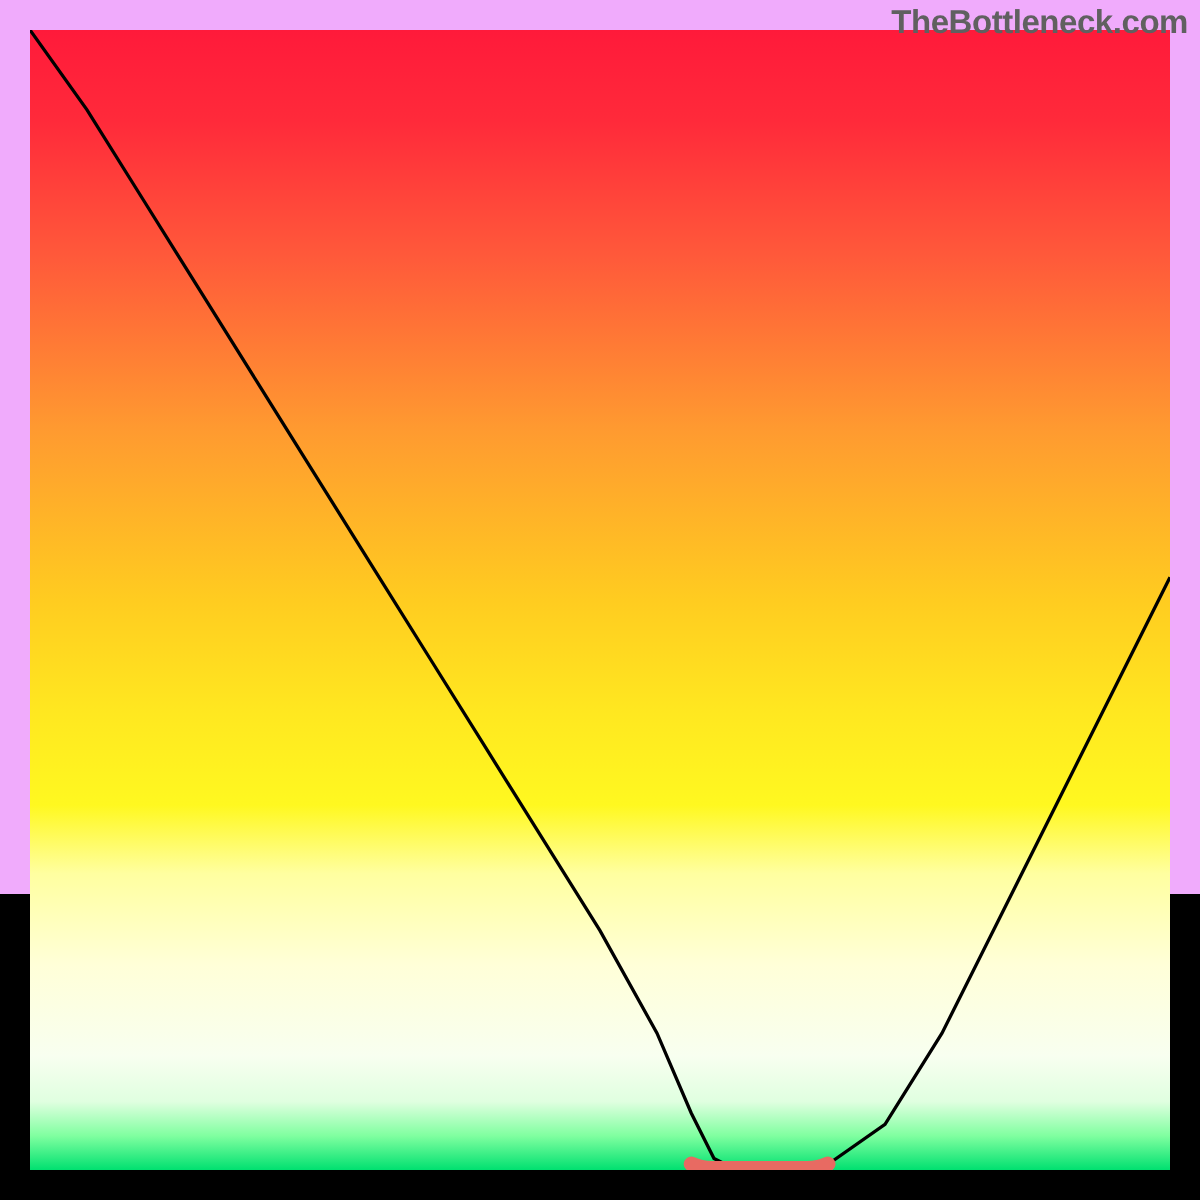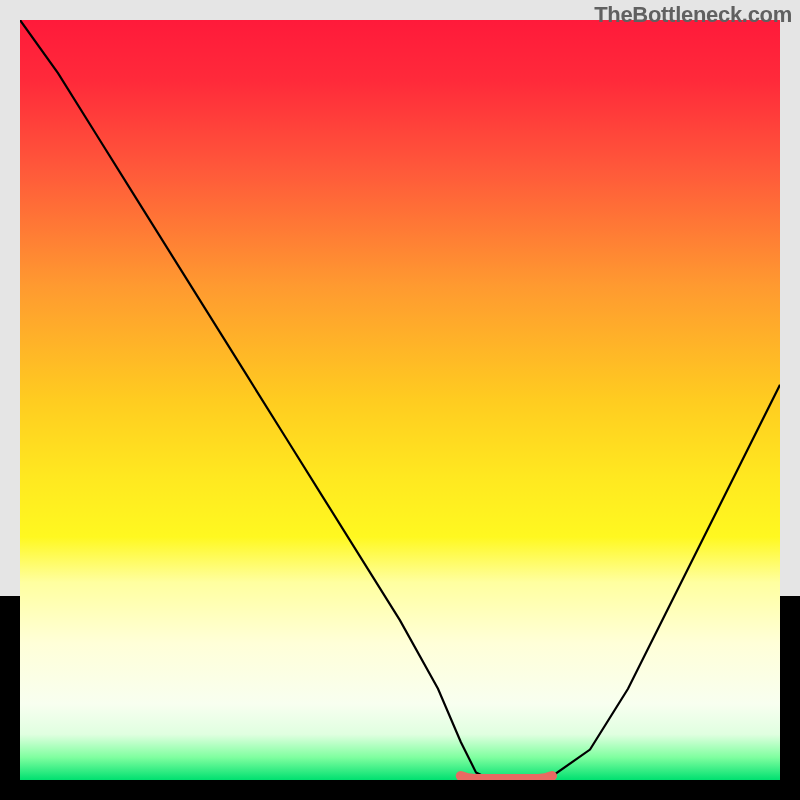--- a/index.html
+++ b/index.html
@@ -1,21 +1,21 @@
 <!DOCTYPE html>
 <html><head>
 <meta charset="utf-8">
 <style>
   * { margin: 0; padding: 0; box-sizing: border-box; }
   html, body { width: 800px; height: 800px; overflow: hidden; background: #000; }
   .container {
     position: relative;
     width: 800px;
     height: 596px;
-    background: #e5e5e5;
+    background: #f0abfc;
   }
   .plot-area {
     position: absolute;
     left: 20px;
     top: 20px;
     width: 760px;
     height: 760px;
     background: linear-gradient(to bottom,
       #ff1a3a 0%,
       #ff2a3a 8%,

